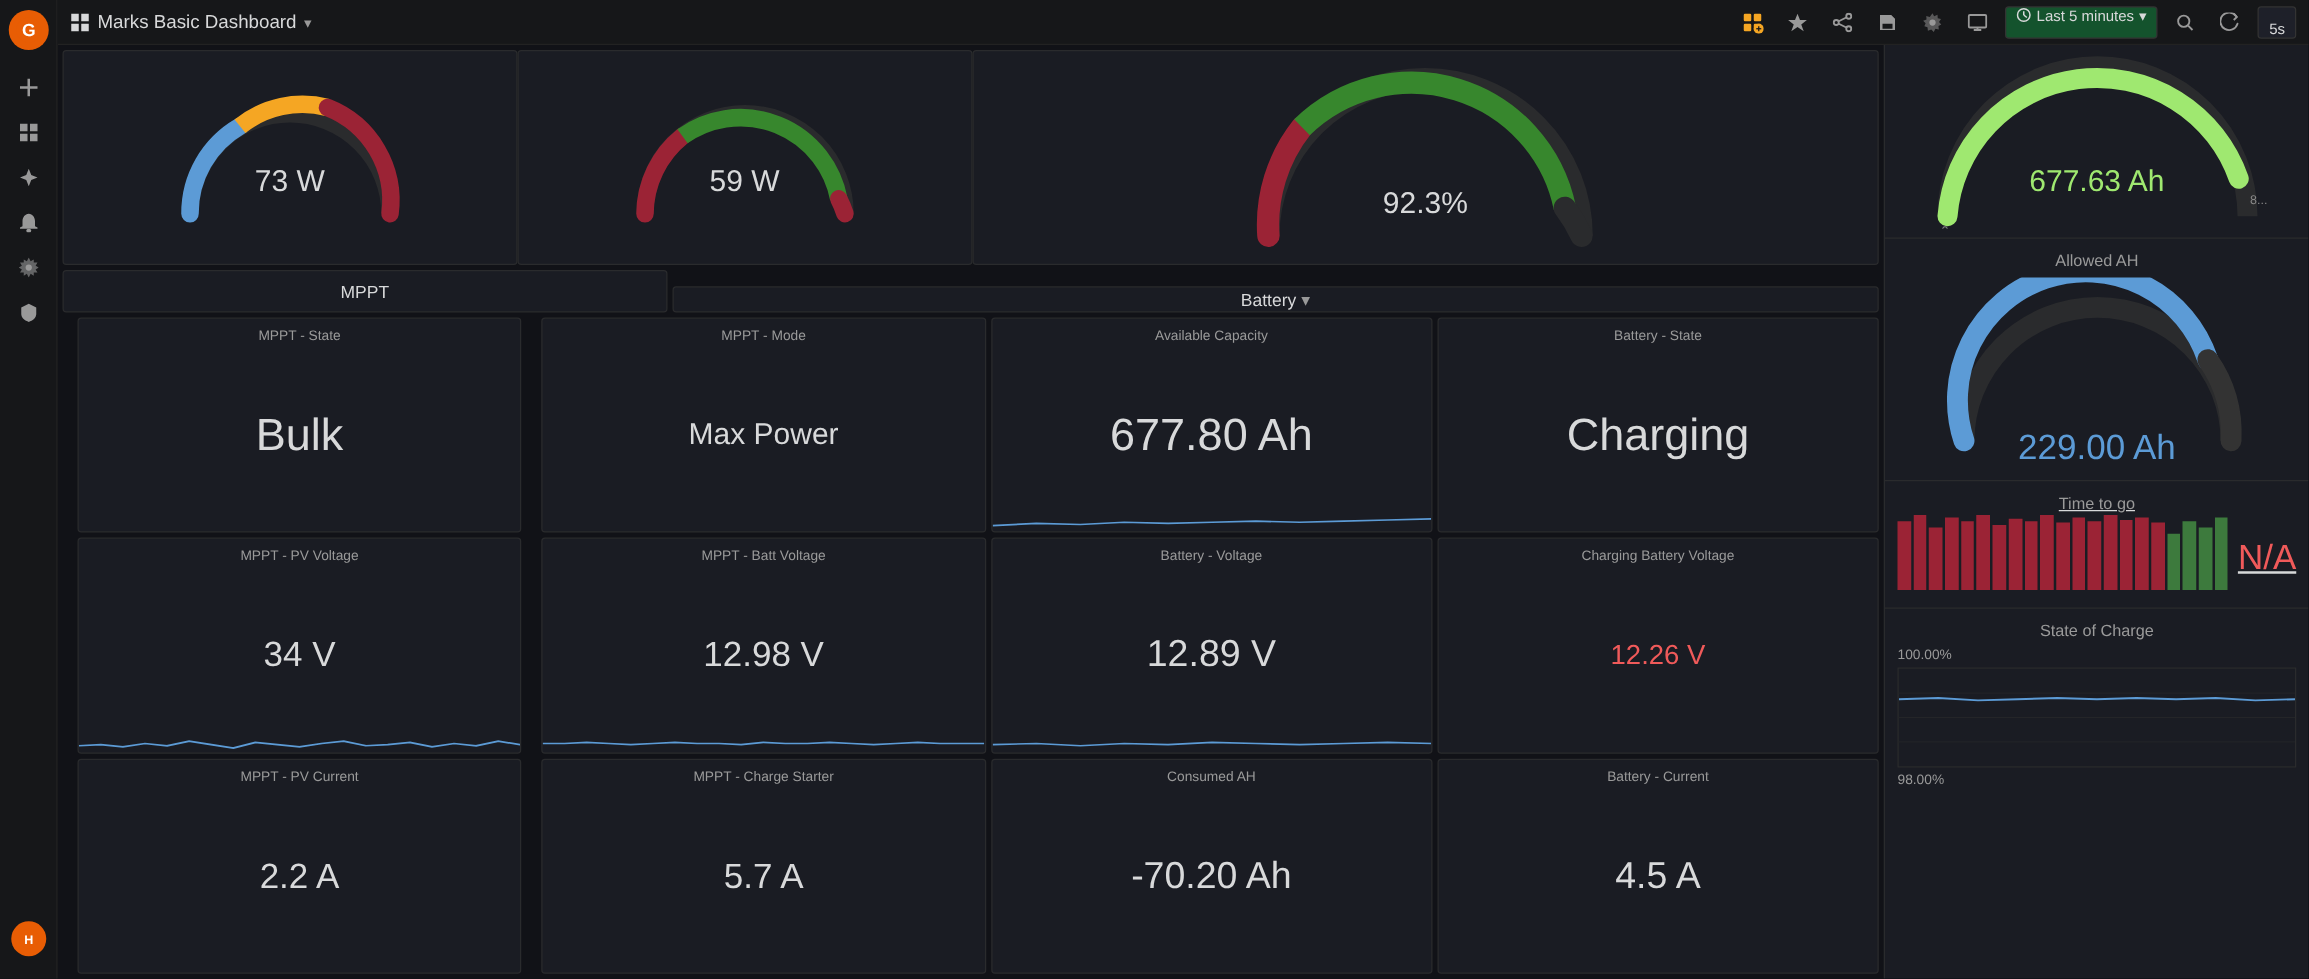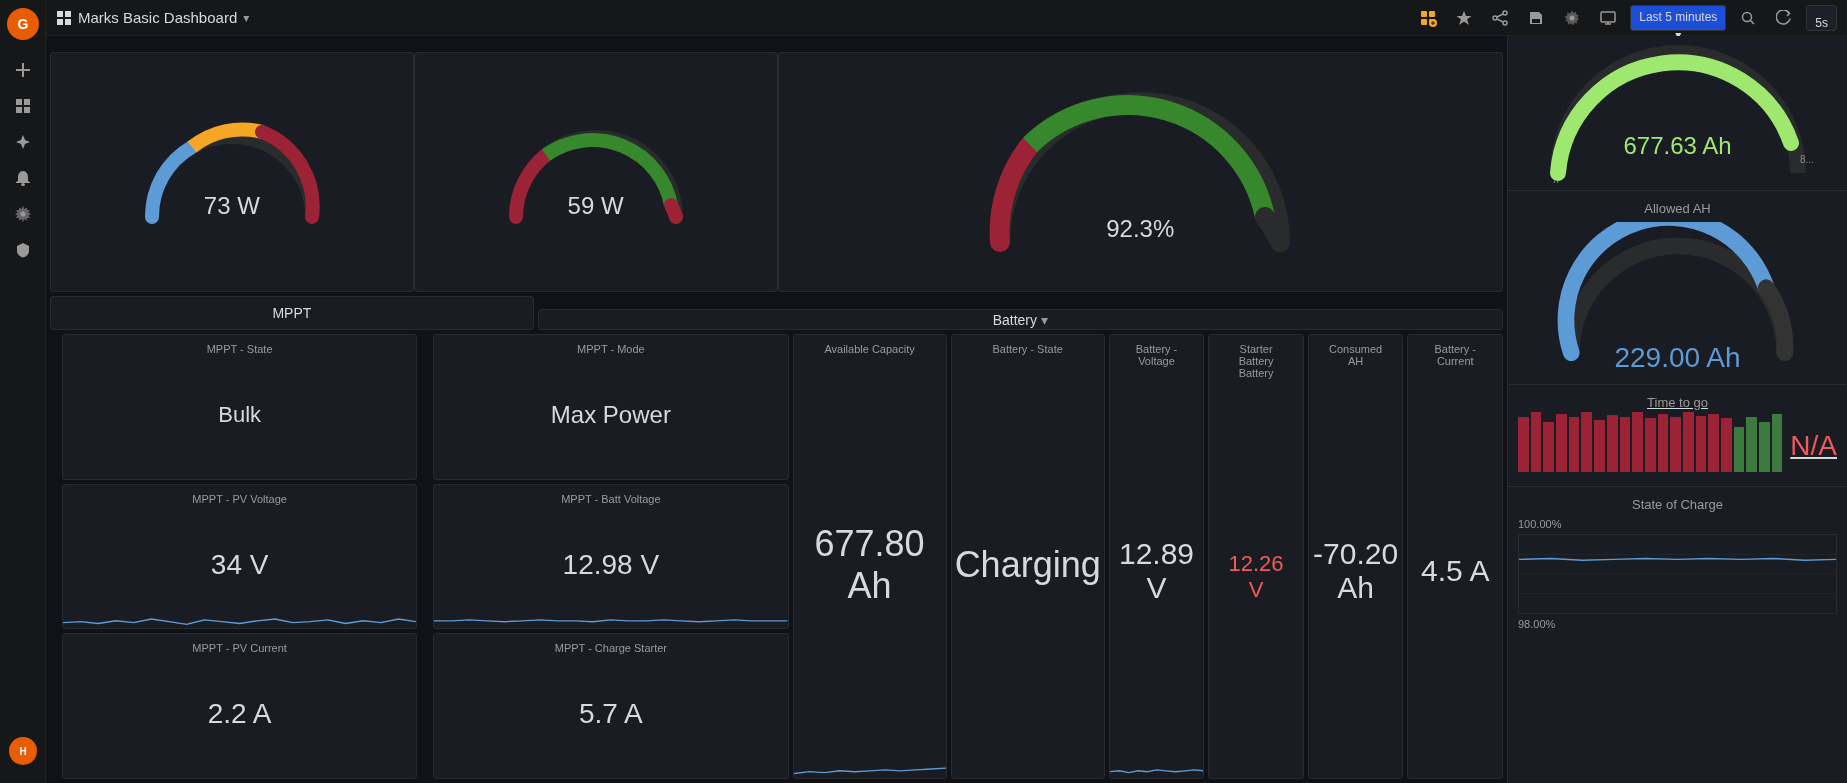--- a/index.html
+++ b/index.html
@@ -64,29 +64,28 @@
     }
     .topbar-spacer { flex: 1; }
     .topbar-btn {
       width: 28px; height: 28px;
       display: flex; align-items: center; justify-content: center;
       color: #999; font-size: 14px; cursor: pointer; border-radius: 3px;
     }
     .topbar-btn.active { color: #f5a623; }
     .time-range-btn {
       height: 26px;
-      background: #1d4ed8;
+      background: #14532d;
       border: 1px solid #333;
       border-radius: 3px;
       color: #d8d9da;
       font-size: 12px;
-      display: flex; align-items: center; gap: 4px;
+      display: flex; align-items: flex-start; gap: 4px;
       padding: 0 8px;
       cursor: pointer;
-      flex-direction: column;
     }
     .refresh-btn {
       height: 26px;
       background: #1e2029;
       border: 1px solid #333;
       border-radius: 3px;
       color: #d8d9da;
       font-size: 12px;
       display: flex; align-items: flex-end; gap: 4px;
       padding: 0 8px;
@@ -105,23 +104,22 @@
       flex-direction: column;
       overflow: hidden;
       padding: 4px;
       gap: 4px;
     }
 
     
     .top-row {
       display: flex;
       gap: 0;
-      height: 240px;
+      height: 172px;
       flex-shrink: 0;
-      margin-top: 12px;
     }
     .gauge-panel {
       background: #1a1c23;
       border: 1px solid #2a2b2d;
       border-radius: 3px;
       flex: 1;
       display: flex;
       align-items: center;
       justify-content: center;
       position: relative;
@@ -196,21 +194,21 @@
       min-height: 0;
       position: relative;
       overflow: hidden;
     }
     .metric-label {
       font-size: 11px;
       color: #9a9a9a;
       text-align: center;
     }
     .metric-value {
-      font-size: 22px;
+      font-size: 36px;
       font-weight: 300;
       color: #d8d9da;
       text-align: center;
       flex: 1;
       display: flex;
       align-items: center;
       justify-content: center;
     }
     .metric-value.red { color: #f05a5a; }
 
@@ -554,21 +552,21 @@
               </svg>
             </div>
           </div>
 
           <div class="metric-card">
             <div class="metric-label">MPPT - Charge Starter</div>
             <div class="metric-value" style="font-size:28px;">5.7 A</div>
           </div>
         </div>
 
-        <div style="flex:2; display:flex; flex-direction:row; gap:4px;">
+        <div style="flex:2; display:flex; flex-direction:column; gap:4px;">
 
           <div style="display:flex; gap:4px; flex:1;">
 
             <div class="metric-card" style="position:relative;">
               <div class="metric-label">Available Capacity</div>
               <div class="metric-value" style="font-size:36px;">677.80 Ah</div>
               <div class="mini-chart">
                 <svg viewBox="0 0 200 20" preserveAspectRatio="none" width="100%" height="100%">
                   <polyline points="0,15 20,13 40,14 60,12 80,13 100,12 120,11 140,12 160,11 180,10 200,9" fill="none" stroke="#5c9bd6" stroke-width="1.5"></polyline>
                 </svg>
@@ -587,21 +585,21 @@
               <div class="metric-label">Battery - Voltage</div>
               <div class="metric-value" style="font-size:30px;">12.89 V</div>
               <div class="mini-chart">
                 <svg viewBox="0 0 200 20" preserveAspectRatio="none" width="100%" height="100%">
                   <polyline points="0,13 20,12 40,14 60,12 80,13 100,11 120,12 140,13 160,12 180,11 200,12" fill="none" stroke="#5c9bd6" stroke-width="1.5"></polyline>
                 </svg>
               </div>
             </div>
 
             <div class="metric-card">
-              <div class="metric-label">Starter Battery Battery</div>
+              <div class="metric-label">Charging Battery Voltage</div>
               <div class="metric-value red" style="font-size:22px;">12.26 V</div>
             </div>
           </div>
 
           <div style="display:flex; gap:4px; flex:1;">
 
             <div class="metric-card">
               <div class="metric-label">Consumed AH</div>
               <div class="metric-value" style="font-size:30px;">-70.20 Ah</div>
             </div>

